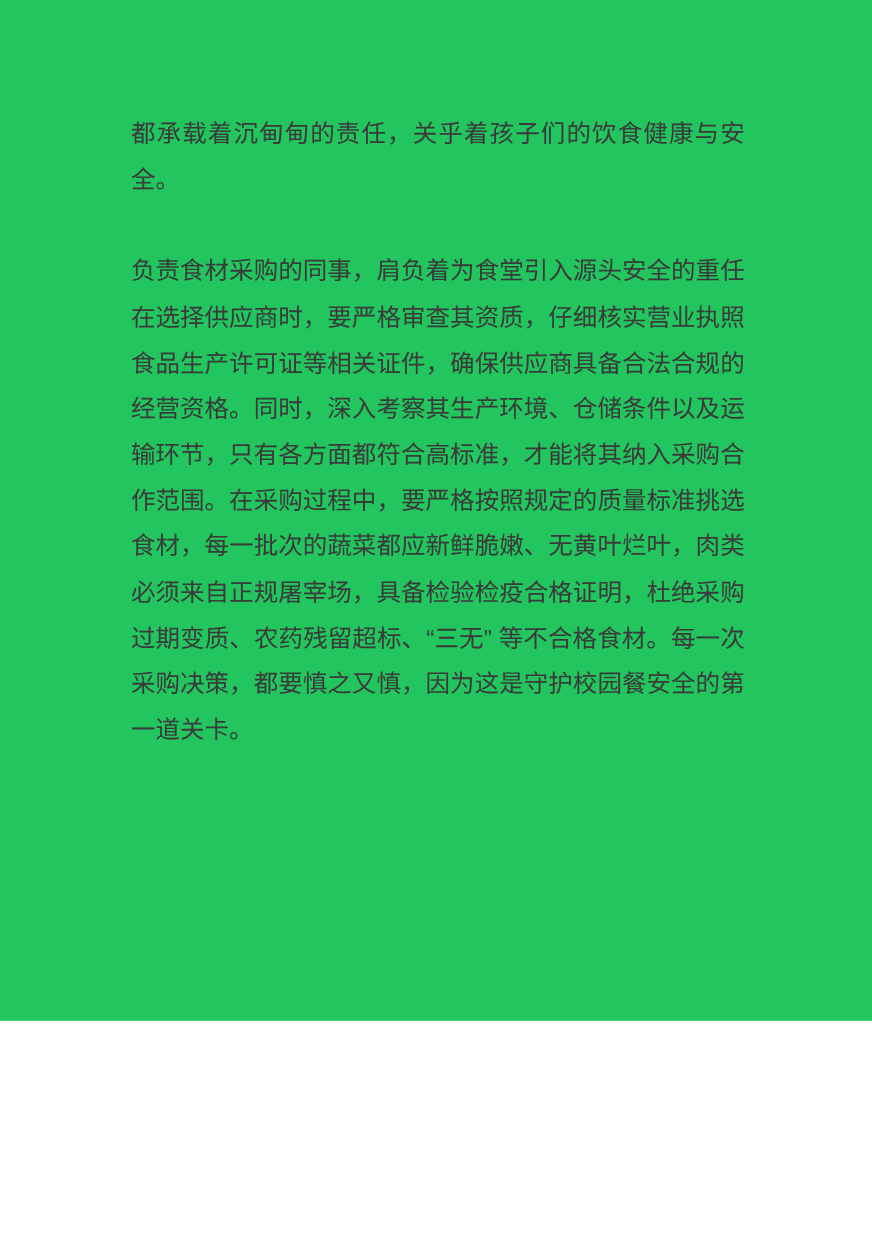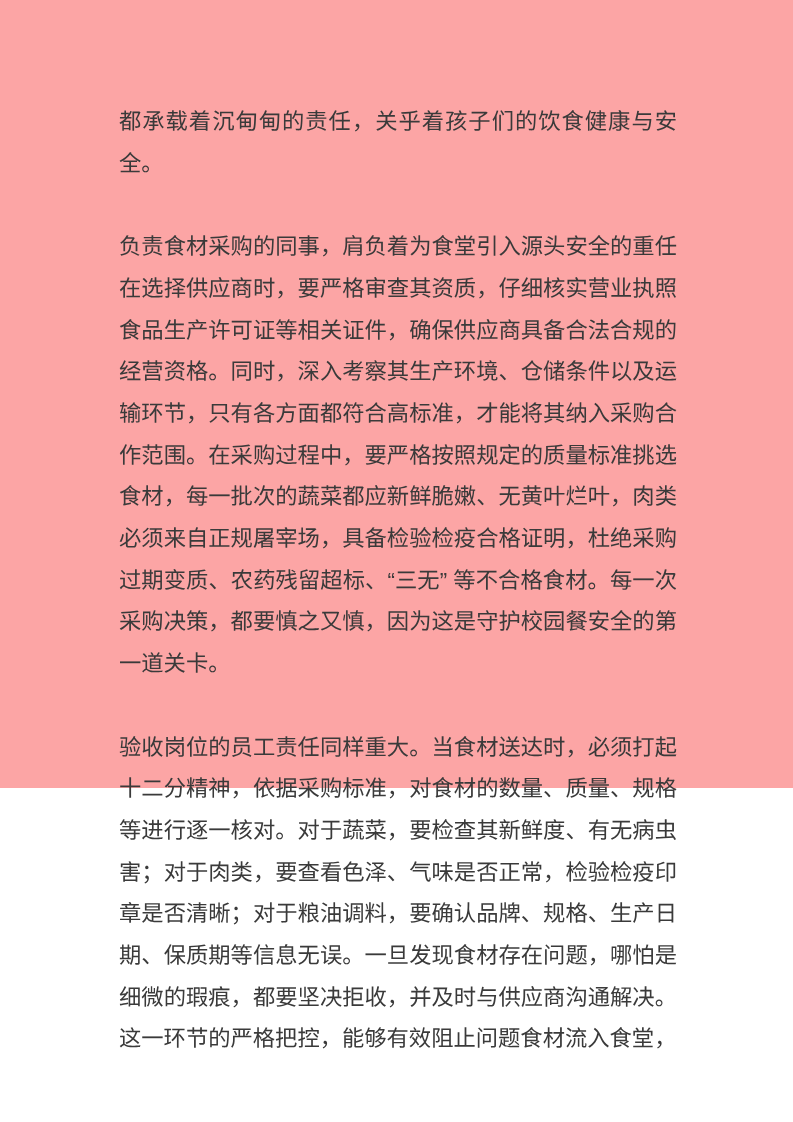--- a/index.html
+++ b/index.html
@@ -9,22 +9,22 @@
   body {
     width: 793px;
     height: 1122px;
     background: #ffffff;
     overflow: hidden;
     font-family: "Liberation Sans", sans-serif;
   }
   .page {
     position: relative;
     width: 793px;
-    height: 788px;
-    background: #fca5a5;
+    height: 928px;
+    background: #22c55e;
   }
   .content {
     position: absolute;
     left: 119px;
     top: 101px;
     width: 558px;
     color: #3a3a3a;
     font-size: 22.3px;
     line-height: 41.7px;
     font-weight: 400;
@@ -41,15 +41,14 @@
     margin-bottom: 0;
   }
 </style>
 </head>
 <body style="background: rgb(255, 255, 255);">
 
 <div class="page">
   <div class="content" style="color: rgb(58, 58, 58);">
     <p>都承载着沉甸甸的责任，关乎着孩子们的饮食健康与安全。</p>
     <p>负责食材采购的同事，肩负着为食堂引入源头安全的重任在选择供应商时，要严格审查其资质，仔细核实营业执照食品生产许可证等相关证件，确保供应商具备合法合规的经营资格。同时，深入考察其生产环境、仓储条件以及运输环节，只有各方面都符合高标准，才能将其纳入采购合作范围。在采购过程中，要严格按照规定的质量标准挑选食材，每一批次的蔬菜都应新鲜脆嫩、无黄叶烂叶，肉类必须来自正规屠宰场，具备检验检疫合格证明，杜绝采购过期变质、农药残留超标、“三无” 等不合格食材。每一次采购决策，都要慎之又慎，因为这是守护校园餐安全的第一道关卡。</p>
-    <p>验收岗位的员工责任同样重大。当食材送达时，必须打起十二分精神，依据采购标准，对食材的数量、质量、规格等进行逐一核对。对于蔬菜，要检查其新鲜度、有无病虫害；对于肉类，要查看色泽、气味是否正常，检验检疫印章是否清晰；对于粮油调料，要确认品牌、规格、生产日期、保质期等信息无误。一旦发现食材存在问题，哪怕是细微的瑕痕，都要坚决拒收，并及时与供应商沟通解决。这一环节的严格把控，能够有效阻止问题食材流入食堂，</p>
   </div>
 </div>
 
 </body></html>

